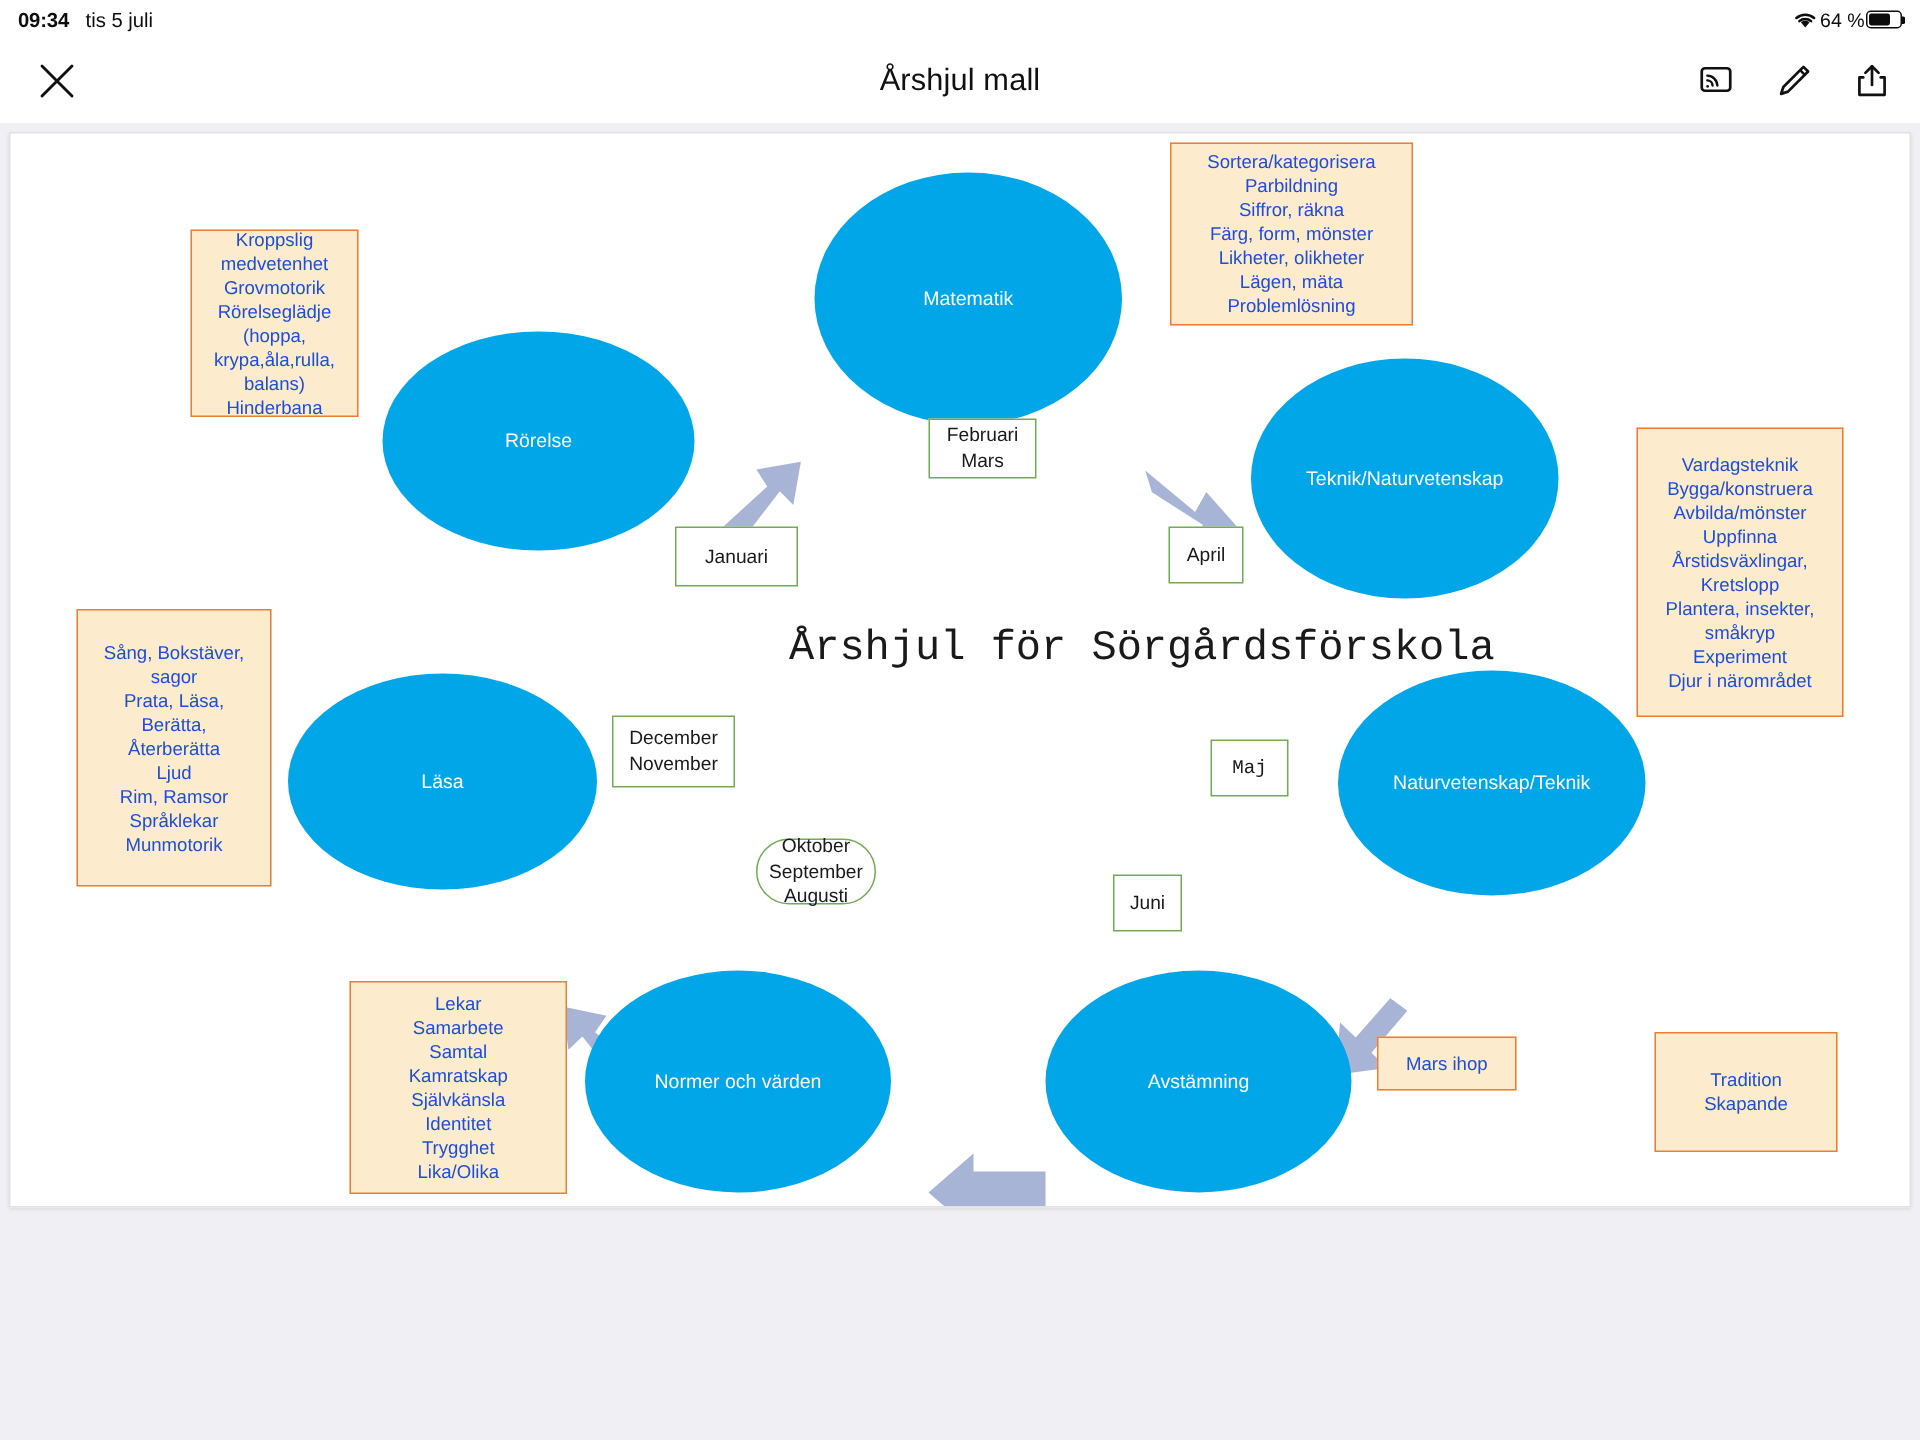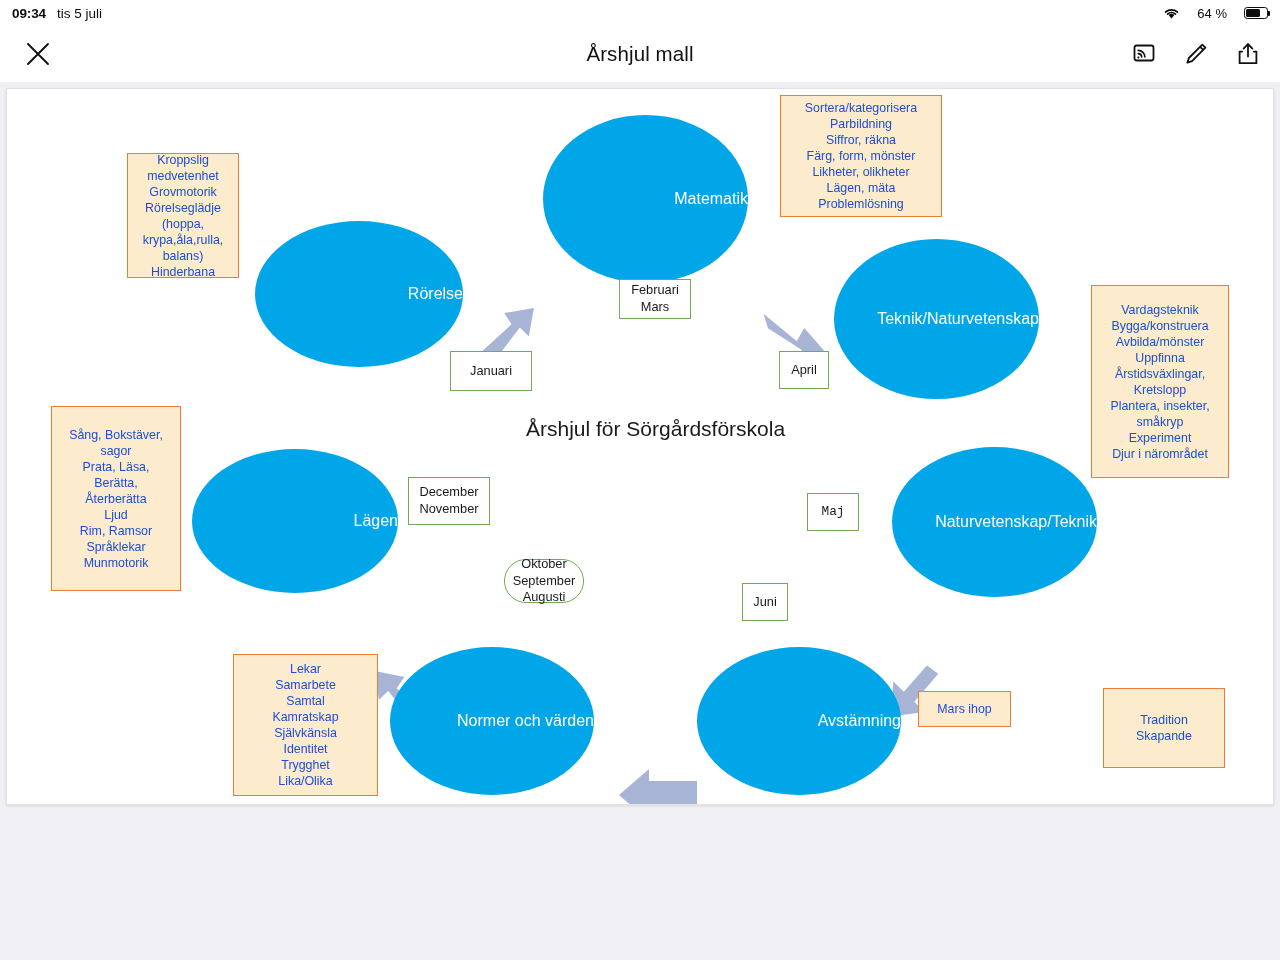--- a/index.html
+++ b/index.html
@@ -26,21 +26,21 @@
     width: 1280px; height: 26px;
     background: #ffffff;
     display: flex;
     align-items: center;
     padding: 0 12px;
     box-sizing: border-box;
     font-size: 13.5px;
     color: #0d0d0d;
   }
   .status-left { display: flex; align-items: center; gap: 11px; }
-  .status-right { margin-left: auto; display: flex; align-items: center; gap: 17px; }
+  .status-right { margin-left: auto; display: flex; align-items: center; gap: 1px; }
   .status-time { font-weight: 600; letter-spacing: -0.1px; }
   .status-date { font-weight: 400; }
   .battery-pct { font-size: 13px; }
   .wifi-glyph { display: inline-block; width: 17px; height: 14px; position: relative; }
   .battery-glyph {
     display: inline-block;
     width: 24px; height: 12px;
     border: 1.4px solid #0d0d0d;
     border-radius: 3.2px;
     position: relative;
@@ -102,23 +102,23 @@
   }
   .stage { position: absolute; left: 0; top: 0; width: 1268px; height: 717px; }
 
   
   .ellipse {
     position: absolute;
     background: #00a6e8;
     border-radius: 50%;
     display: flex;
     align-items: center;
-    justify-content: flex-end;
+    justify-content: center;
     color: #ffffff;
-    font-size: 16px;
+    font-size: 13px;
     text-align: center;
     line-height: 1.25;
     box-sizing: border-box;
   }
   .note {
     position: absolute;
     background: #fcebcd;
     border: 1.6px solid #ed7d31;
     display: flex;
     align-items: center;
@@ -144,23 +144,24 @@
   }
   .month-text {
     font-size: 12.8px;
     line-height: 1.32;
     color: #1a1a1a;
     text-align: center;
     white-space: pre-line;
   }
   .center-title {
     position: absolute;
-    font-size: 21px;
+    font-size: 28px;
     color: #1a1a1a;
     white-space: nowrap;
+    font-family: Liberation Mono, monospace;
   }
   .arrow { position: absolute; }
   .arrow svg { display: block; overflow: visible; }
 </style>
 </head>
 <body>
 
 <div id="app">
 
   <div class="statusbar">
@@ -260,21 +261,21 @@
 
       <div class="ellipse" style="left:248px; top:132px; width:208px; height:146px;">
         <span>Rörelse</span>
       </div>
 
       <div class="ellipse" style="left:827px; top:150px; width:205px; height:160px;">
         <span>Teknik/Naturvetenskap</span>
       </div>
 
       <div class="ellipse" style="left:185px; top:360px; width:206px; height:144px;">
-        <span>Lägen</span>
+        <span>Läsa</span>
       </div>
 
       <div class="ellipse" style="left:885px; top:358px; width:205px; height:150px;">
         <span>Naturvetenskap/Teknik</span>
       </div>
 
       <div class="ellipse" style="left:383px; top:558px; width:204px; height:148px;">
         <span>Normer och värden</span>
       </div>
 

